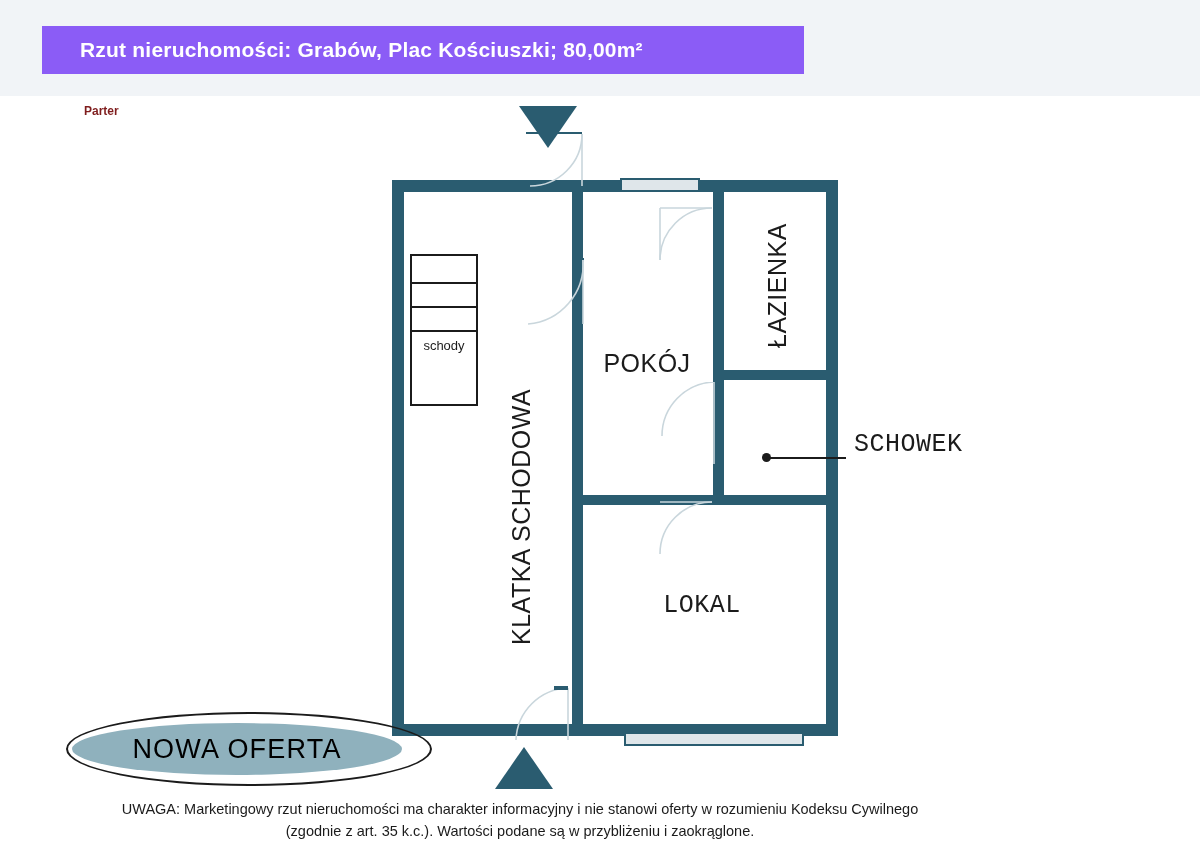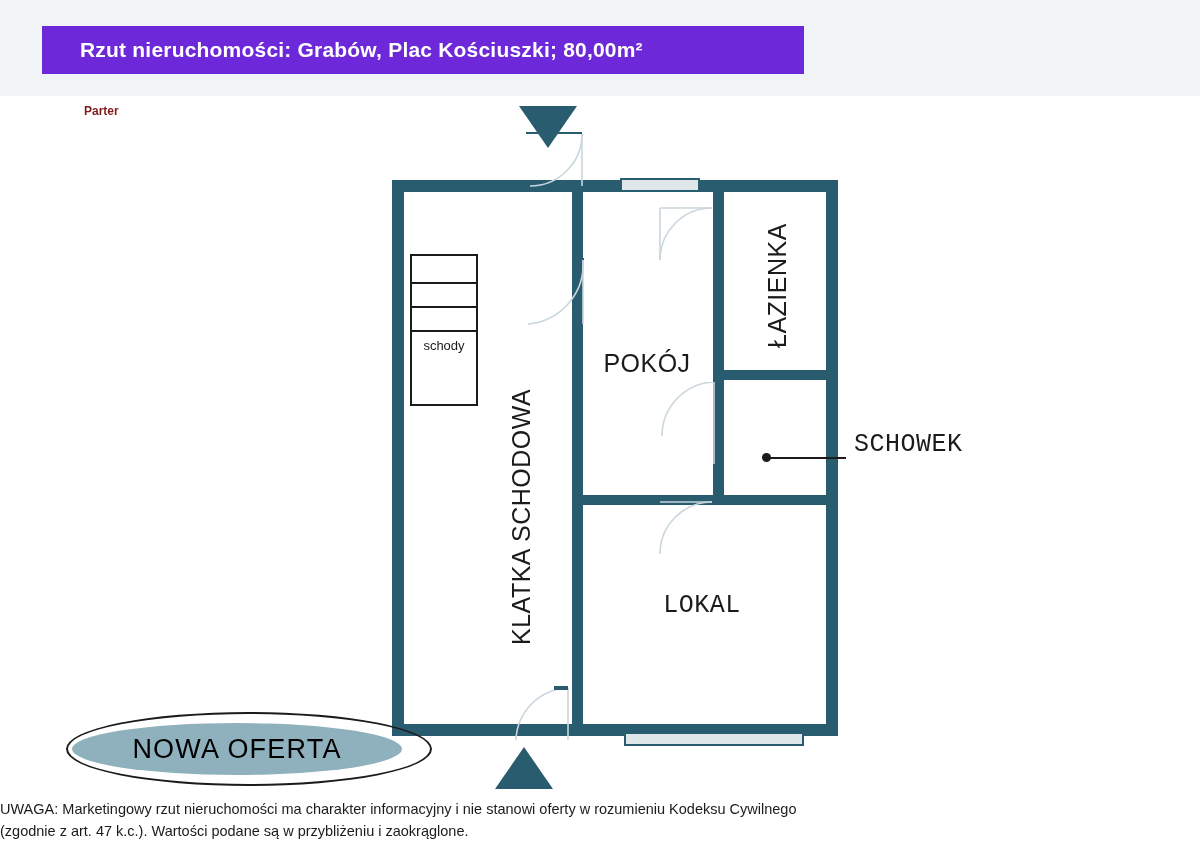--- a/index.html
+++ b/index.html
@@ -27,21 +27,21 @@
     width: 1200px;
     height: 96px;
     background: #f1f4f7;
   }
   .title-bar {
     position: absolute;
     left: 42px;
     top: 26px;
     width: 762px;
     height: 48px;
-    background: #6d28d9;
+    background: #8b5cf6;
     display: flex;
     align-items: center;
   }
   .title-bar .title-text {
     color: #ffffff;
     font-size: 21px;
     font-weight: bold;
     letter-spacing: 0.2px;
     padding-left: 38px;
     white-space: nowrap;
@@ -184,20 +184,21 @@
     letter-spacing: 1.2px;
     font-weight: normal;
   }
 
   
   .disclaimer {
     position: absolute;
     left: 0;
     top: 798px;
     width: 1040px;
+    text-align: center;
     font-size: 14.5px;
     color: #1b1b1b;
     line-height: 22px;
   }
 
   
   .height-widget {
     position: absolute;
     left: 1052px;
     top: 700px;
@@ -363,17 +364,17 @@
   </div>
 
   <div class="badge">
     <div class="ring"></div>
     <div class="inner"></div>
     <div class="badge-text">NOWA OFERTA</div>
   </div>
 
   <div class="disclaimer">
     <div>UWAGA: Marketingowy rzut nieruchomości ma charakter informacyjny i nie stanowi oferty w rozumieniu Kodeksu Cywilnego</div>
-    <div>(zgodnie z art. 47 k.c.). Wartości podane są w przybliżeniu i zaokrąglone.</div>
+    <div>(zgodnie z art. 35 k.c.). Wartości podane są w przybliżeniu i zaokrąglone.</div>
   </div>
 
 
 </div>
 
 </body></html>

